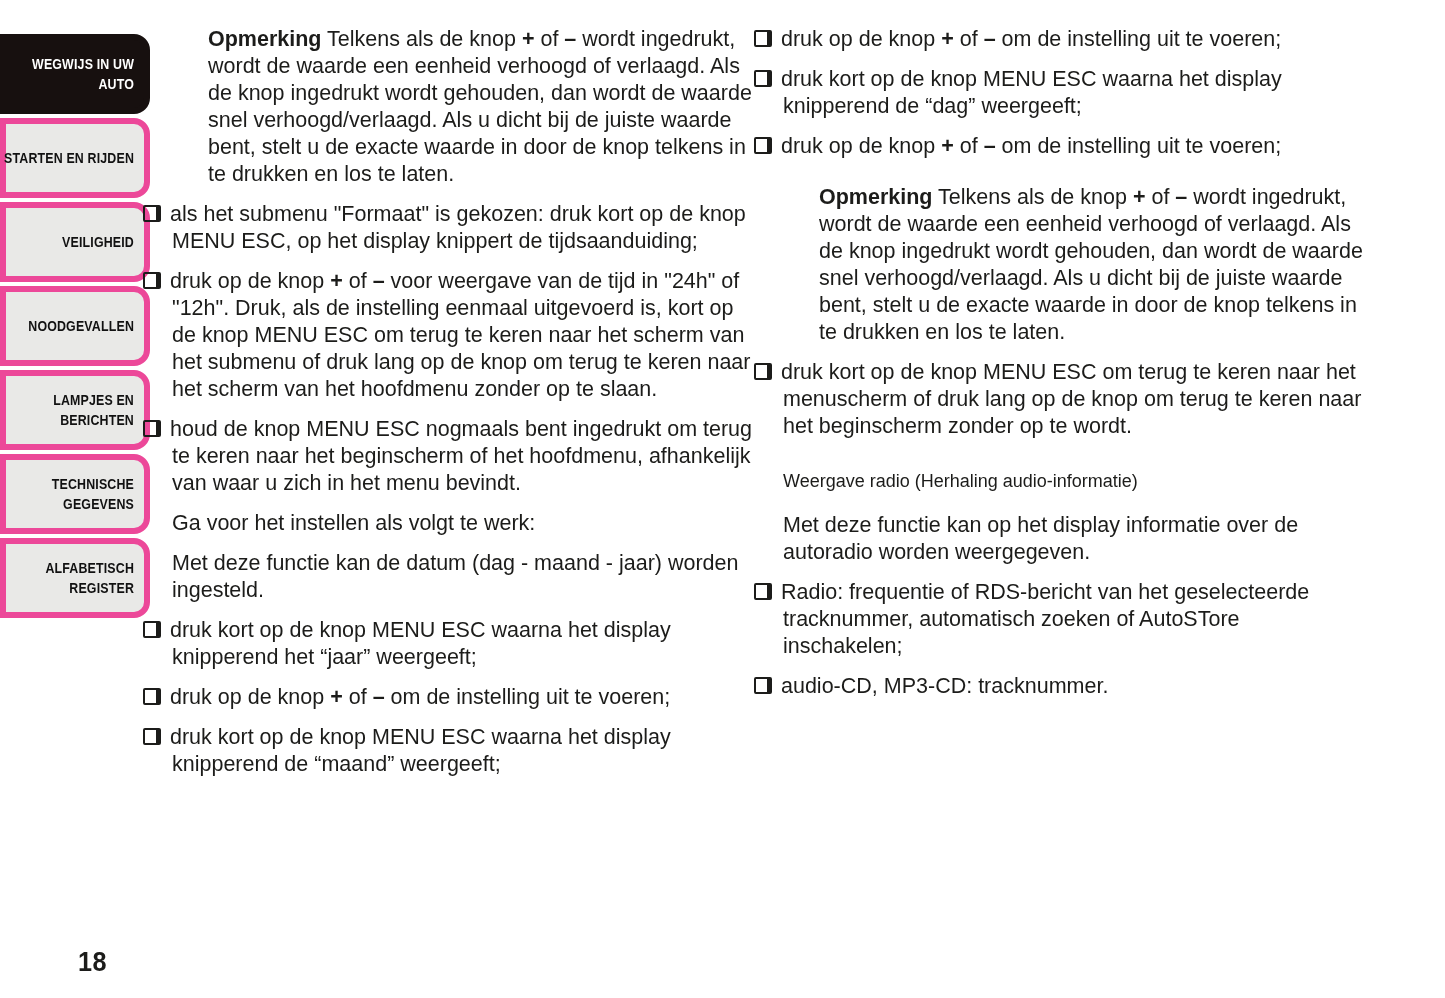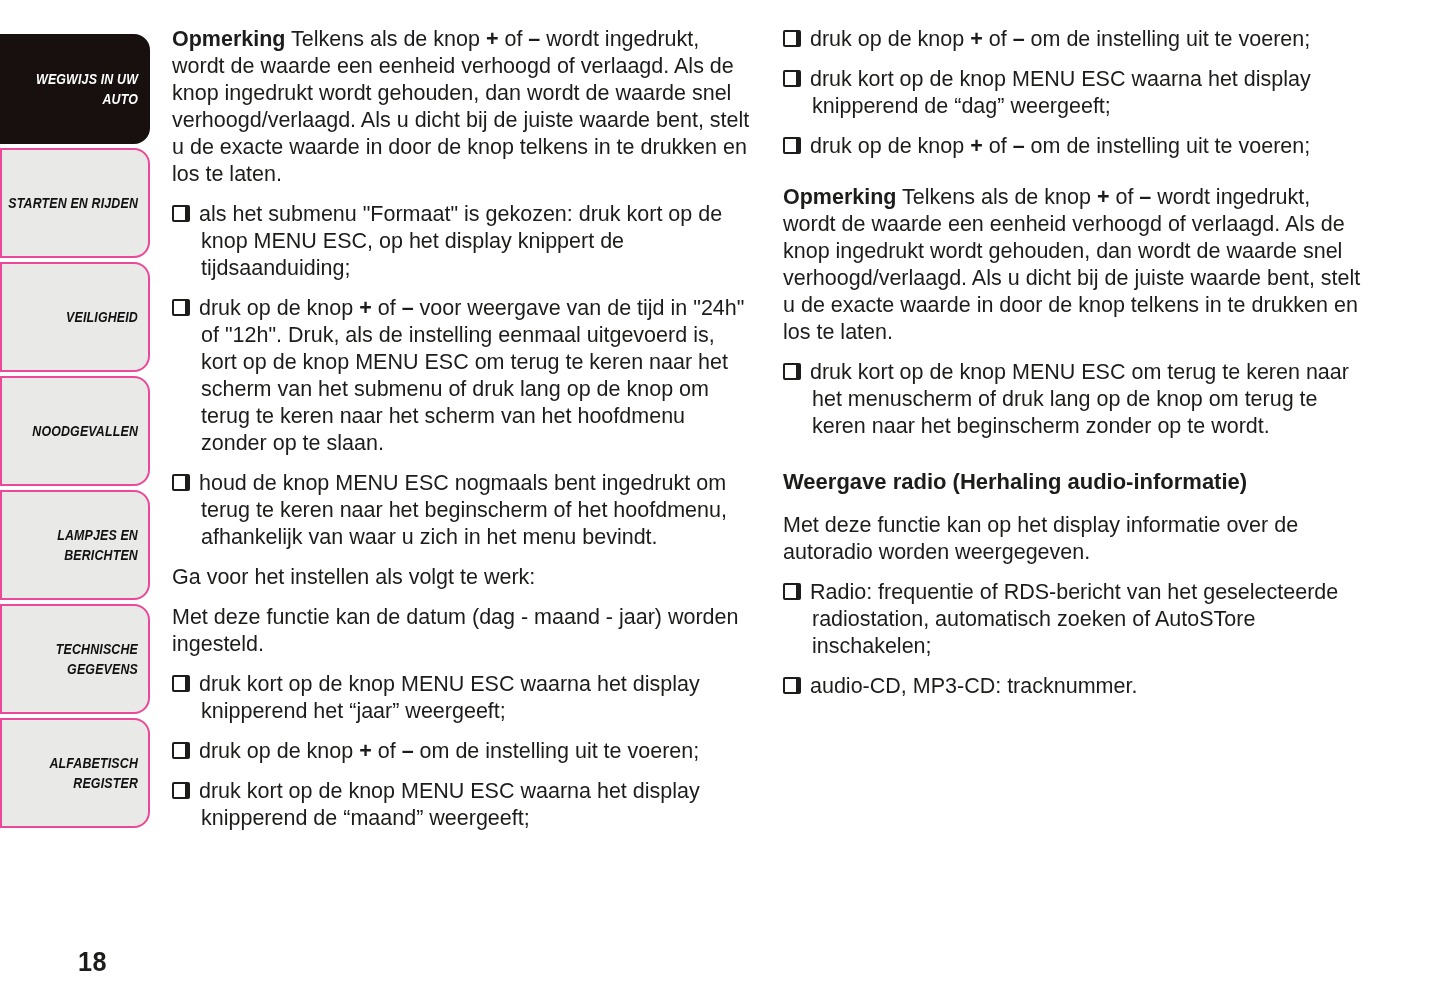--- a/index.html
+++ b/index.html
@@ -7,23 +7,23 @@
     width:1445px;height:998px;position:relative;overflow:hidden;
     background:#ffffff;color:#1c1c1a;
     font-family:"Liberation Sans", sans-serif;
   }
   
   .sidebar{
     position:absolute;left:0;top:34px;width:150px;
     display:flex;flex-direction:column;gap:4px;
   }
   .tab{
-    height:110px;box-sizing:border-box;position:relative;
+    height:80px;box-sizing:border-box;position:relative;
     background:#e9e9e7;
-    border:2px solid #ec4899;border-radius:0 16px 16px 0;font-style:italic;
+    border:6px solid #ec4899;border-radius:0 16px 16px 0;
   }
   .tab.active{background:#17100f;border-color:#17100f;}
   .tab-label{
     position:absolute;right:10px;top:50%;
     width:168px;text-align:right;
     transform:translateY(-50%) scaleX(0.8);transform-origin:100% 50%;
     white-space:pre-line;
     font-size:15.5px;line-height:1.3;letter-spacing:0.2px;
     color:#111;font-weight:bold;
   }
@@ -34,27 +34,27 @@
     font-size:28px;font-weight:bold;letter-spacing:0.5px;
     transform:scaleX(0.9);transform-origin:0 0;
   }
   
   .col{position:absolute;top:26px;}
   .col-left{left:172px;width:584px;}
   .col-right{left:783px;width:580px;}
   .para,.bullet{
     font-size:21.5px;line-height:27px;margin:0 0 13px 0;
   }
-  .note{margin-top:24px;}
+  .note{margin-top:24px;margin-left:36px;}
   .col > :first-child{margin-top:0;}
   .heading{
-    font-size:22px;line-height:27px;font-weight:bold;
+    font-size:18px;line-height:27px;font-weight:normal;
     margin:28px 0 17px 0;
   }
-  .bullet{padding-left:29px;text-indent:-29px;}
+  .bullet{text-indent:-29px;}
   .bullet-glyph{
     display:inline-block;width:11px;height:13px;box-sizing:content-box;
     border:2px solid #1c1c1a;border-right-width:5px;border-radius:2px;
     margin-right:9px;text-indent:0;vertical-align:-1px;
   }
   b{font-weight:bold;}
 </style>
 </head>
 <body>
 
@@ -99,16 +99,16 @@
       <div class="bullet"><span class="bullet-glyph"></span><span><span>druk kort op de knop MENU ESC waarna het display knipperend de “maand” weergeeft;</span></span></div>
     </main>
   <main class="col col-right">
       <div class="bullet"><span class="bullet-glyph"></span><span><span>druk op de knop </span><b>+</b><span> of </span><b>–</b><span> om de instelling uit te voeren;</span></span></div>
       <div class="bullet"><span class="bullet-glyph"></span><span><span>druk kort op de knop MENU ESC waarna het display knipperend de “dag” weergeeft;</span></span></div>
       <div class="bullet"><span class="bullet-glyph"></span><span><span>druk op de knop </span><b>+</b><span> of </span><b>–</b><span> om de instelling uit te voeren;</span></span></div>
       <p class="para note"><b>Opmerking</b><span> Telkens als de knop </span><b>+</b><span> of </span><b>–</b><span> wordt ingedrukt, wordt de waarde een eenheid verhoogd of verlaagd. Als de knop ingedrukt wordt gehouden, dan wordt de waarde snel verhoogd/verlaagd. Als u dicht bij de juiste waarde bent, stelt u de exacte waarde in door de knop telkens in te drukken en los te laten.</span></p>
       <div class="bullet"><span class="bullet-glyph"></span><span><span>druk kort op de knop MENU ESC om terug te keren naar het menuscherm of druk lang op de knop om terug te keren naar het beginscherm zonder op te wordt.</span></span></div>
       <h3 class="heading">Weergave radio (Herhaling audio-informatie)</h3>
       <p class="para"><span>Met deze functie kan op het display informatie over de autoradio worden weergegeven.</span></p>
-      <div class="bullet"><span class="bullet-glyph"></span><span><span>Radio: frequentie of RDS-bericht van het geselecteerde radiostation, automatisch zoeken of AutoSTore inschakelen;</span></span></div>
+      <div class="bullet"><span class="bullet-glyph"></span><span><span>Radio: frequentie of RDS-bericht van het geselecteerde tracknummer, automatisch zoeken of AutoSTore inschakelen;</span></span></div>
       <div class="bullet"><span class="bullet-glyph"></span><span><span>audio-CD, MP3-CD: tracknummer.</span></span></div>
     </main>
 </div>
 
 </body></html>

